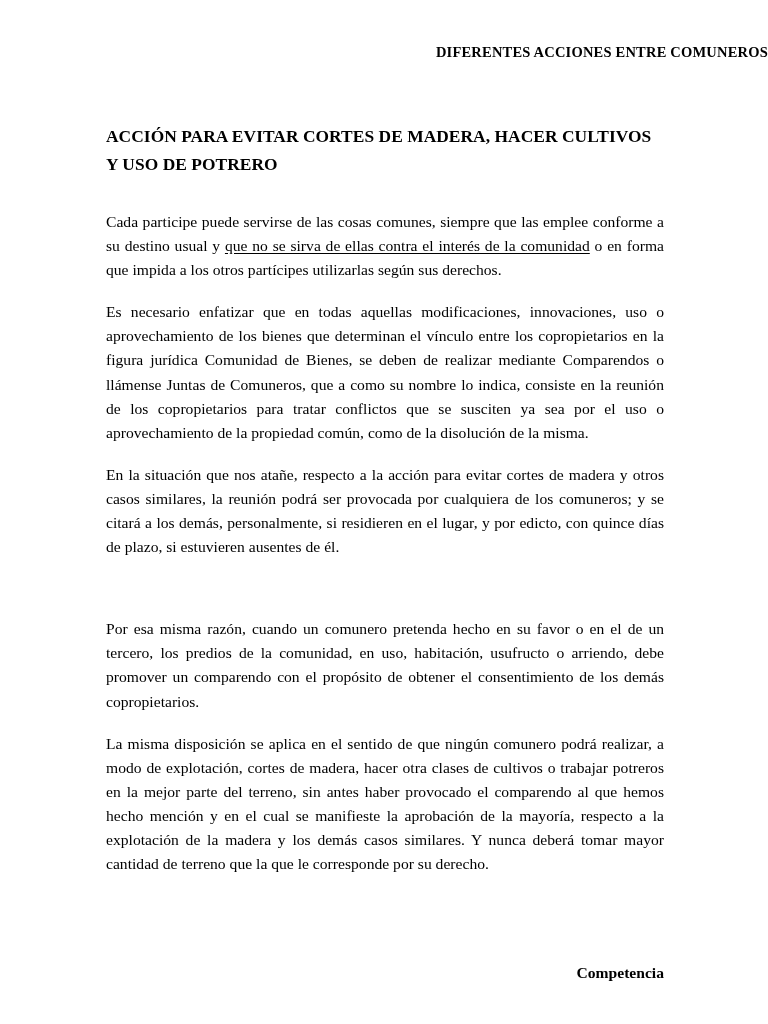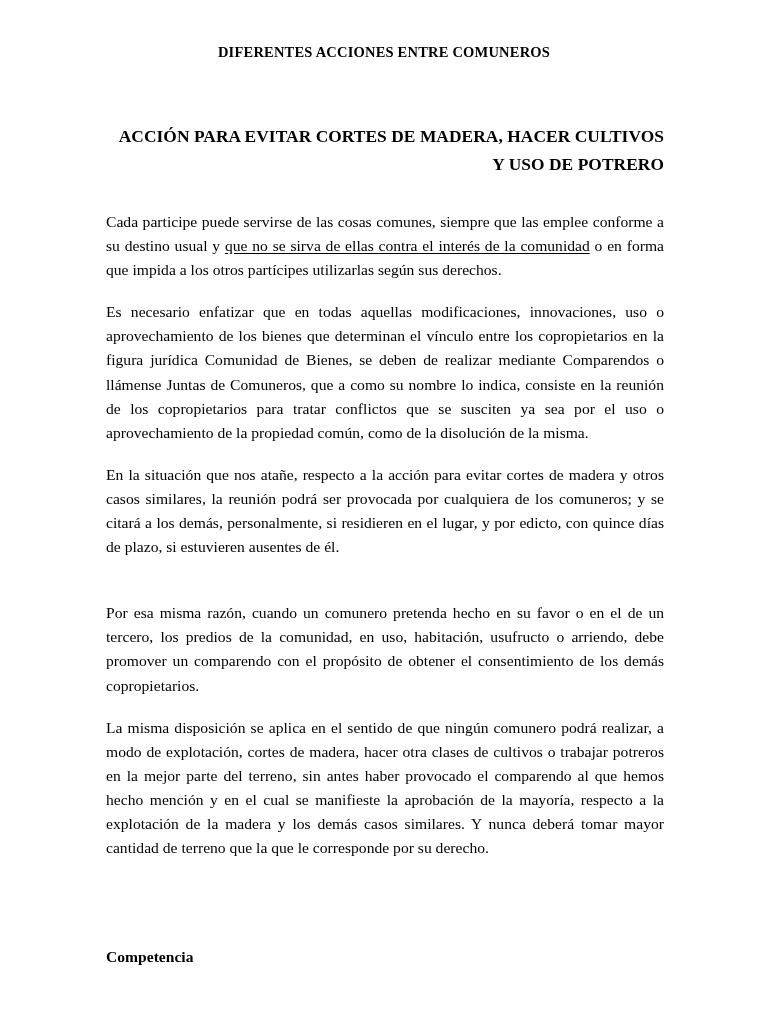--- a/index.html
+++ b/index.html
@@ -20,60 +20,60 @@
     width: 768px;
     height: 1024px;
     background: #ffffff;
     box-sizing: border-box;
   }
   .running-header {
     position: absolute;
     top: 44px;
     left: 0;
     width: 768px;
-    text-align: center;
+    text-align: right;
     font-size: 14.5px;
     font-weight: bold;
     letter-spacing: 0.2px;
     line-height: 1.2;
   }
   .content {
     position: absolute;
     top: 122px;
     left: 106px;
     width: 558px;
   }
   .doc-title {
     font-size: 17.4px;
     font-weight: bold;
     line-height: 28px;
     margin: 0 0 32px 0;
-    text-align: right;
+    text-align: left;
     letter-spacing: 0.05px;
   }
   p.body-par {
     font-size: 15.6px;
     line-height: 24.1px;
     margin: 0 0 18px 0;
     text-align: justify;
     text-justify: inter-word;
     letter-spacing: 0.01px;
   }
   p.gap-large {
-    margin-bottom: 42px;
+    margin-bottom: 58px;
   }
   p.gap-xlarge {
     margin-bottom: 85px;
   }
   .section-heading {
     font-size: 15.6px;
     font-weight: bold;
     line-height: 24.1px;
     margin: 0 0 22px 0;
-    text-align: left;
+    text-align: right;
   }
   .underlined {
     text-decoration: underline;
     text-underline-offset: 2px;
   }
 </style>
 </head>
 <body>
 
 <div class="page">

